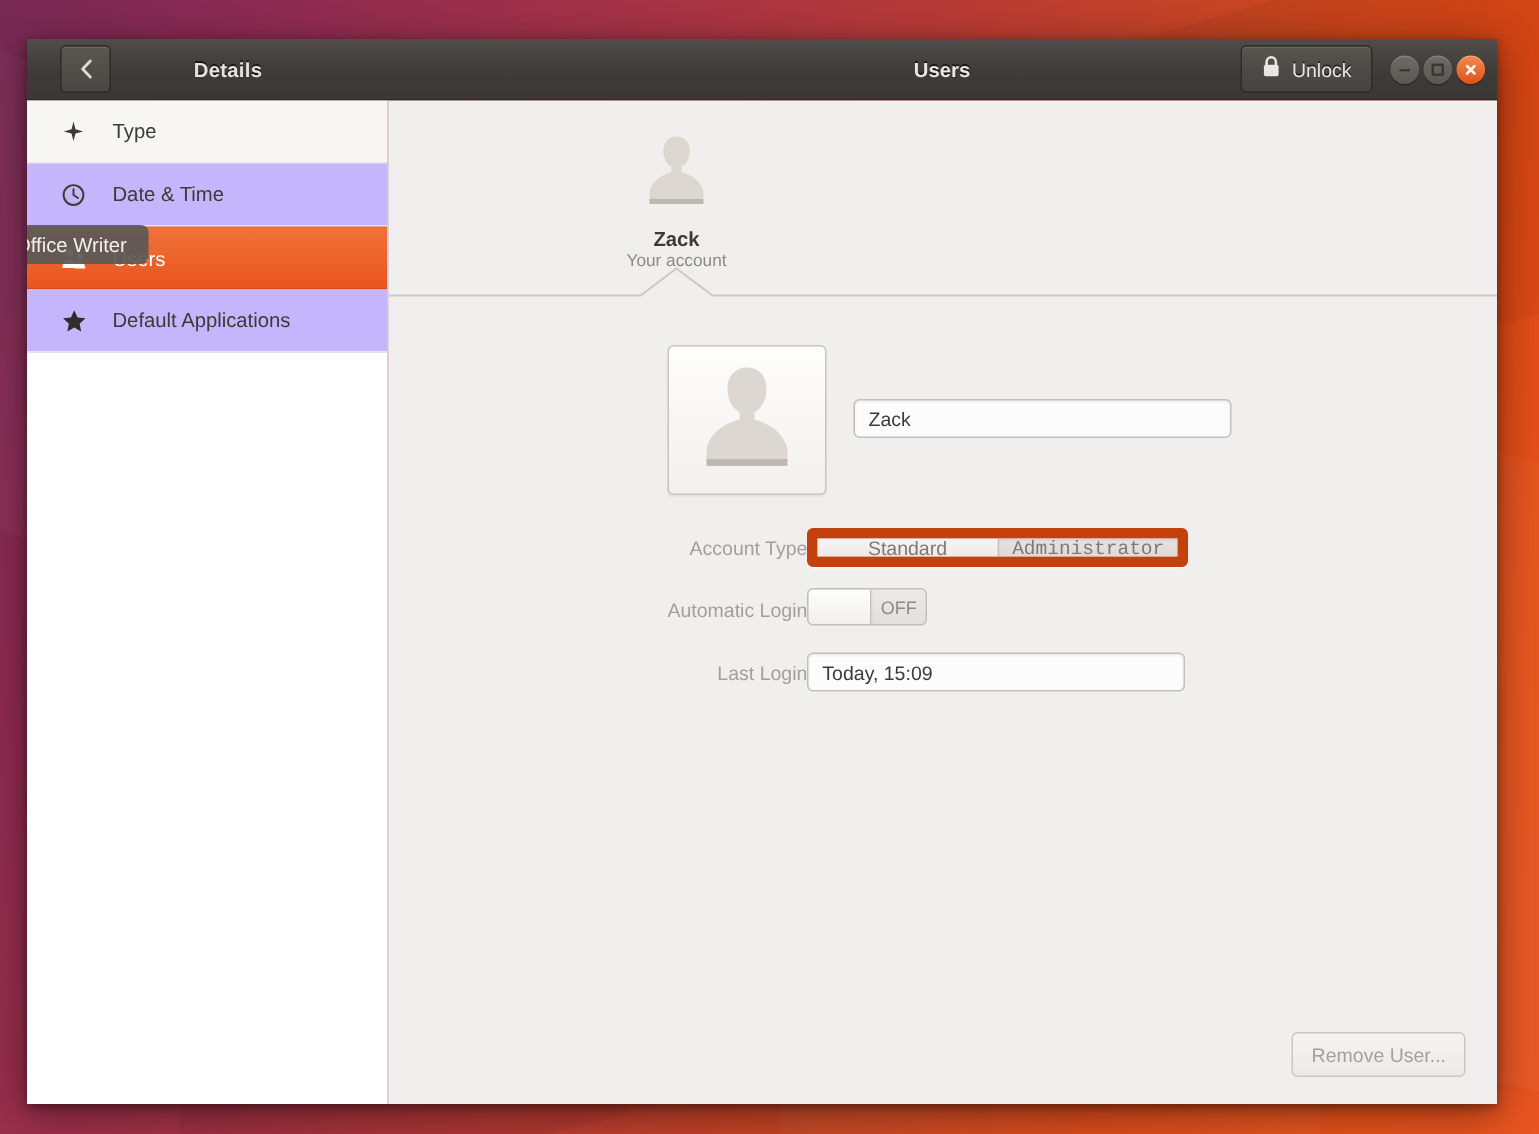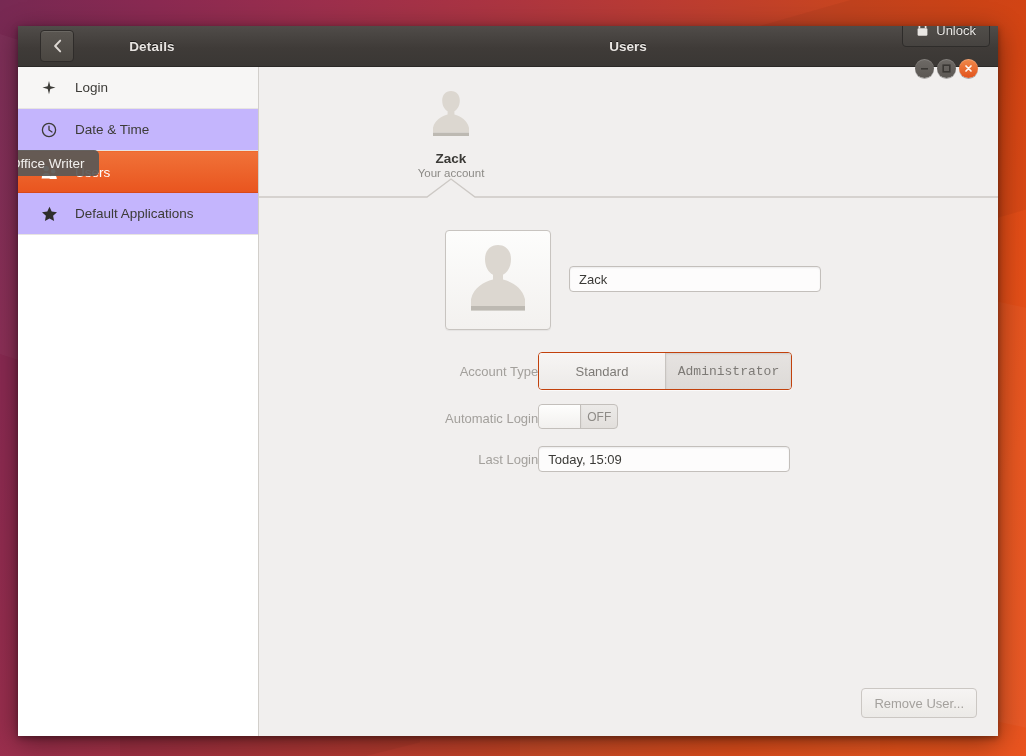--- a/index.html
+++ b/index.html
@@ -99,21 +99,20 @@
     text-shadow: 0 -1px 0 rgba(0,0,0,0.6);
     pointer-events: none;
   }
   .tb-right {
     margin-left: auto;
     display: flex;
     align-items: center;
     padding-right: 8px;
     gap: 12px;
     z-index: 2;
-    flex-direction: column;
   }
   #unlock-button {
     display: flex;
     align-items: center;
     gap: 7px;
     height: 30px;
     padding: 0 13px;
     border-radius: 4px;
     background: linear-gradient(to bottom, #57534e, #464340);
     border: 1px solid #2e2c2a;
@@ -290,22 +289,22 @@
     padding-right: 10px;
     color: #a3a09c;
     font-size: 13px;
     white-space: nowrap;
   }
 
   
   .segmented {
     display: inline-flex;
     width: 254px;
-    height: 38px;
-    border: 1px solid #c2410c;
+    height: 26px;
+    border: 7px solid #c2410c;
     border-radius: 4px;
     overflow: hidden;
     box-sizing: border-box;
     box-shadow: 0 1px 0 rgba(255,255,255,0.7);
     justify-content: space-between;
   }
   .segmented .seg {
     flex: 1;
     display: flex; align-items: center; justify-content: center;
     font-size: 13px;
@@ -424,21 +423,21 @@
     <div id="wbody">
 
       <div id="sidebar">
 
         <div class="side-item first">
           <span class="si-icon">
             <svg width="16" height="16" viewBox="0 0 16 16">
               <path d="M8 1 L9.3 6.2 L14.5 7.6 L9.3 9 L8 14.2 L6.7 9 L1.5 7.6 L6.7 6.2 Z" fill="#3c3b37"></path>
             </svg>
           </span>
-          <span>Login</span>
+          <span>Type</span>
         </div>
 
         <div class="side-item">
           <span class="si-icon">
             <svg width="16" height="16" viewBox="0 0 16 16">
               <circle cx="8" cy="8" r="6.6" fill="none" stroke="#3c3b37" stroke-width="1.3"></circle>
               <path d="M8 4.2 L8 8 L11 10" fill="none" stroke="#3c3b37" stroke-width="1.3" stroke-linecap="round"></path>
             </svg>
           </span>
           <span>Date &amp; Time</span>

